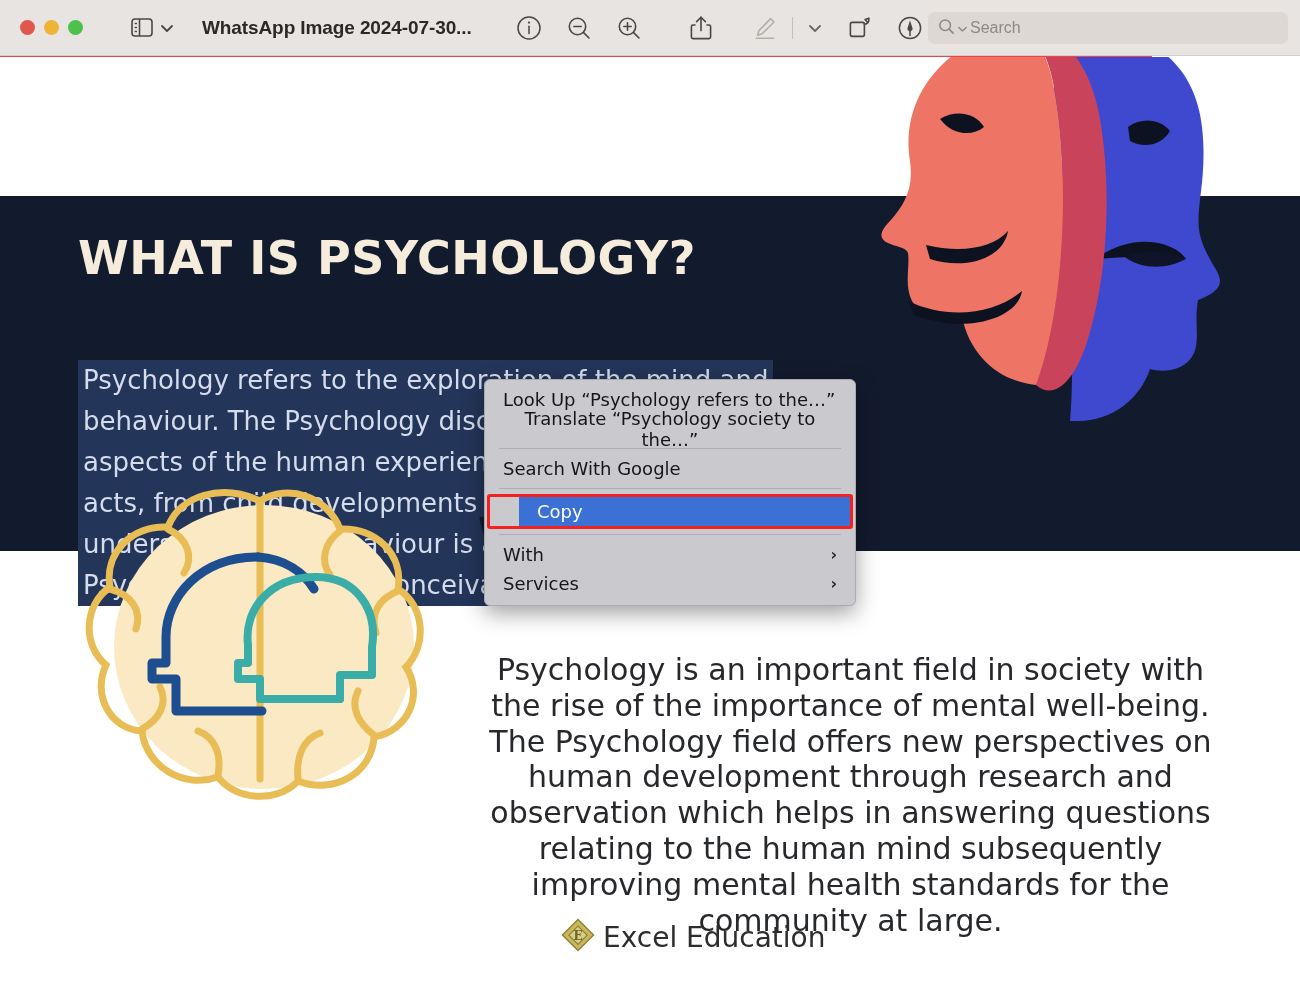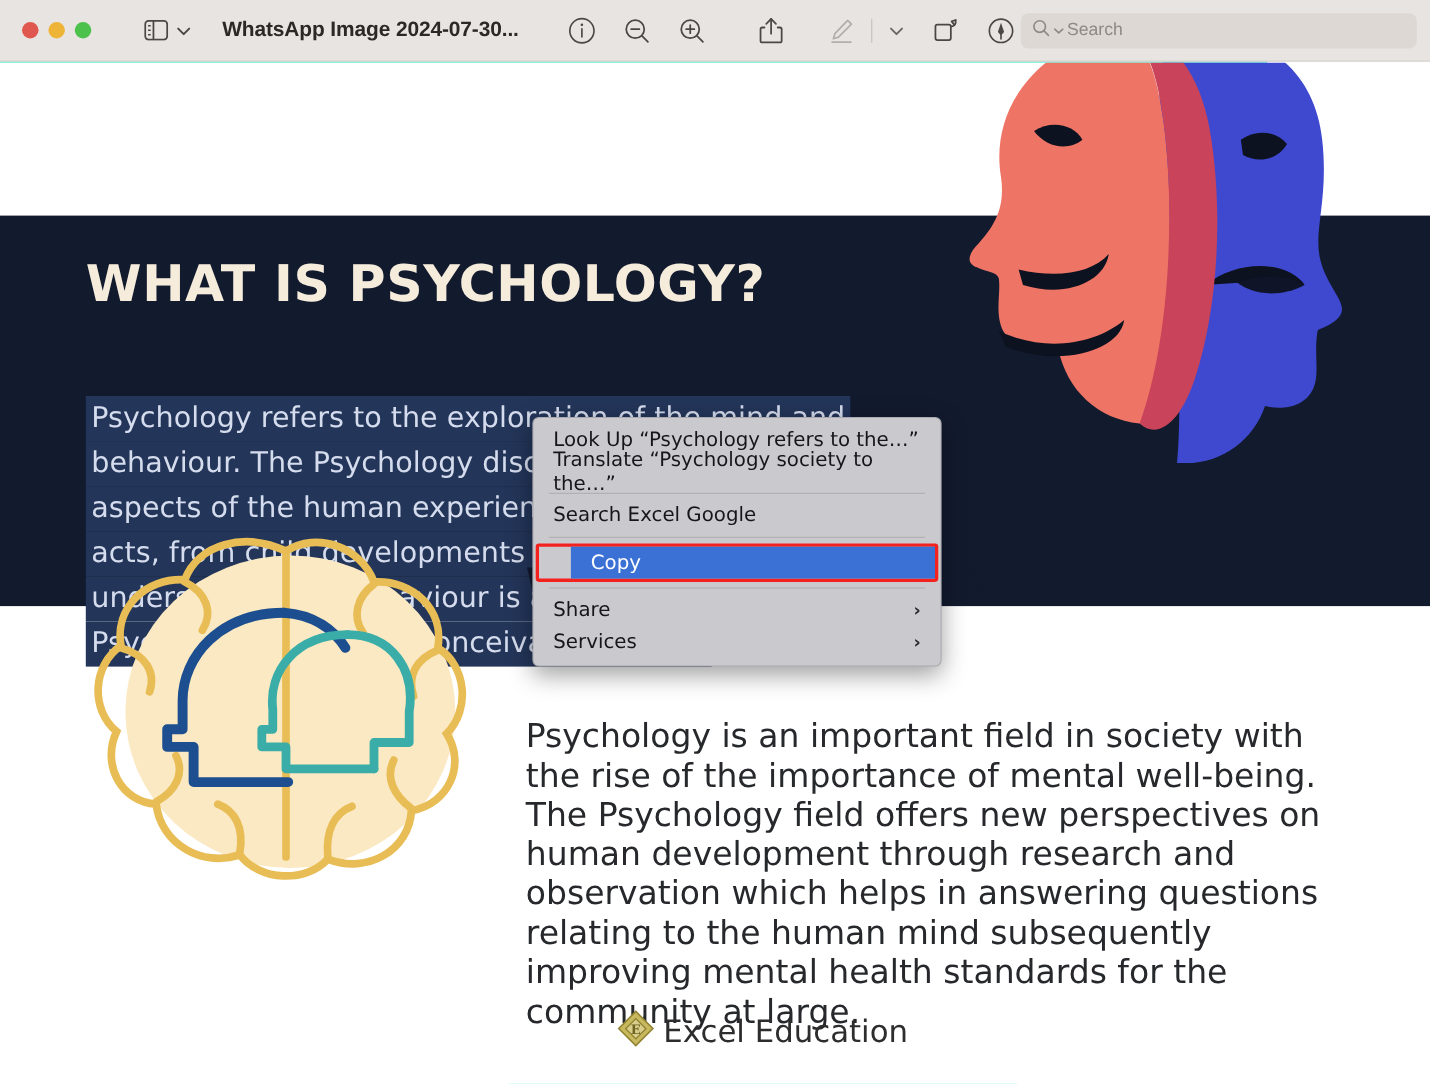--- a/index.html
+++ b/index.html
@@ -6,21 +6,21 @@
   html, body {
     width: 1300px; height: 985px;
     font-family: "Liberation Sans", sans-serif;
     background: #ffffff;
     overflow: hidden;
   }
 
   #app {
     position: relative;
     width: 1152px; height: 985px;
-    background: #5eead4;
+    background: #ef4444;
   }
 
   
   .titlebar {
     position: absolute; top: 0; left: 0;
     width: 1300px; height: 56px;
     background: #e8e4e1;
     border-bottom: 1px solid #d3cfcb;
     display: flex; align-items: center;
     padding: 0 12px;
@@ -57,20 +57,21 @@
     padding: 0 10px; gap: 2px;
   }
   .search-ph { font-size: 16px; color: #8e8984; }
 
   
   .doc {
     position: absolute; top: 57px; left: 0;
     width: 1300px; height: 928px;
     background: #ffffff;
     overflow: hidden;
+    text-align: center;
   }
 
   
   .hero {
     position: absolute; top: 139px; left: 0;
     width: 1300px; height: 355px;
     background: #121a2e;
   }
   .hero-title {
     position: absolute; left: 78px; top: 35px;
@@ -370,35 +371,35 @@
         <span>Look Up “Psychology refers to the…”</span>
       </div>
 
       <div class="ctxitem">
         <span>Translate “Psychology society to the…”</span>
       </div>
 
       <div class="ctxsep"></div>
 
       <div class="ctxitem">
-        <span>Search Excel Google</span>
+        <span>Search With Google</span>
       </div>
 
       <div class="ctxsep"></div>
 
       <div class="copy-wrap">
         <div class="ctxitem selected">
           <span>Copy</span>
         </div>
       </div>
 
       <div class="ctxsep"></div>
 
       <div class="ctxitem">
-        <span>Share</span>
+        <span>With</span>
         <span class="chev-right">›</span>
       </div>
 
       <div class="ctxitem">
         <span>Services</span>
         <span class="chev-right">›</span>
       </div>
     </div>
 
   </div>

